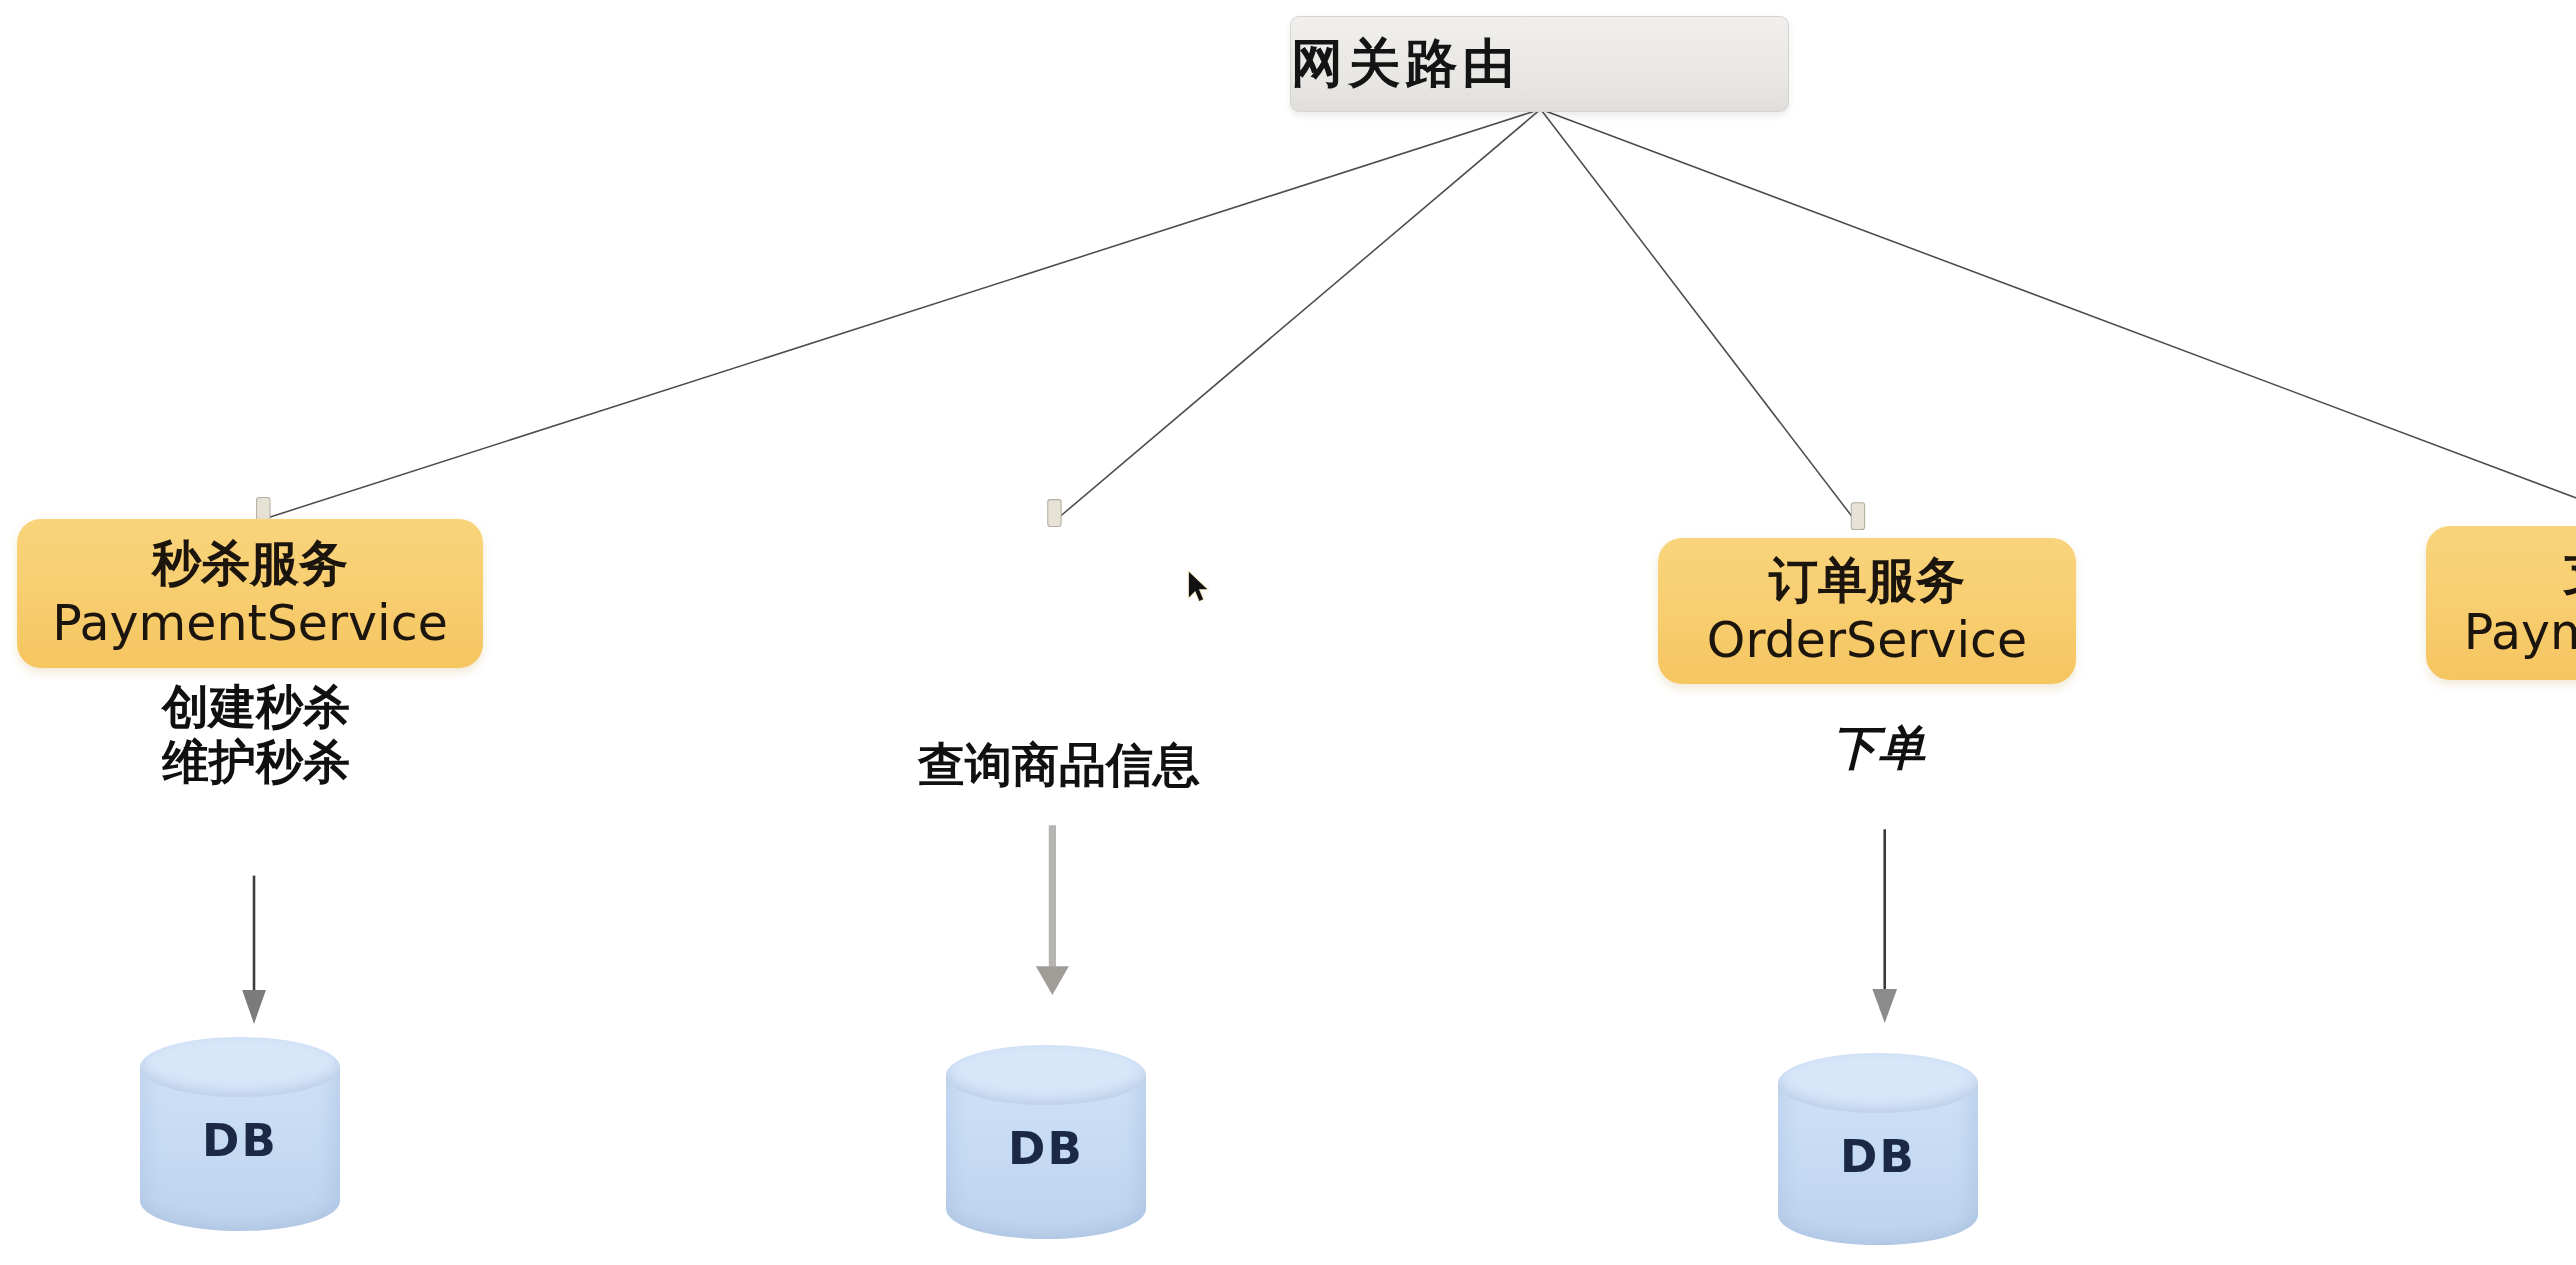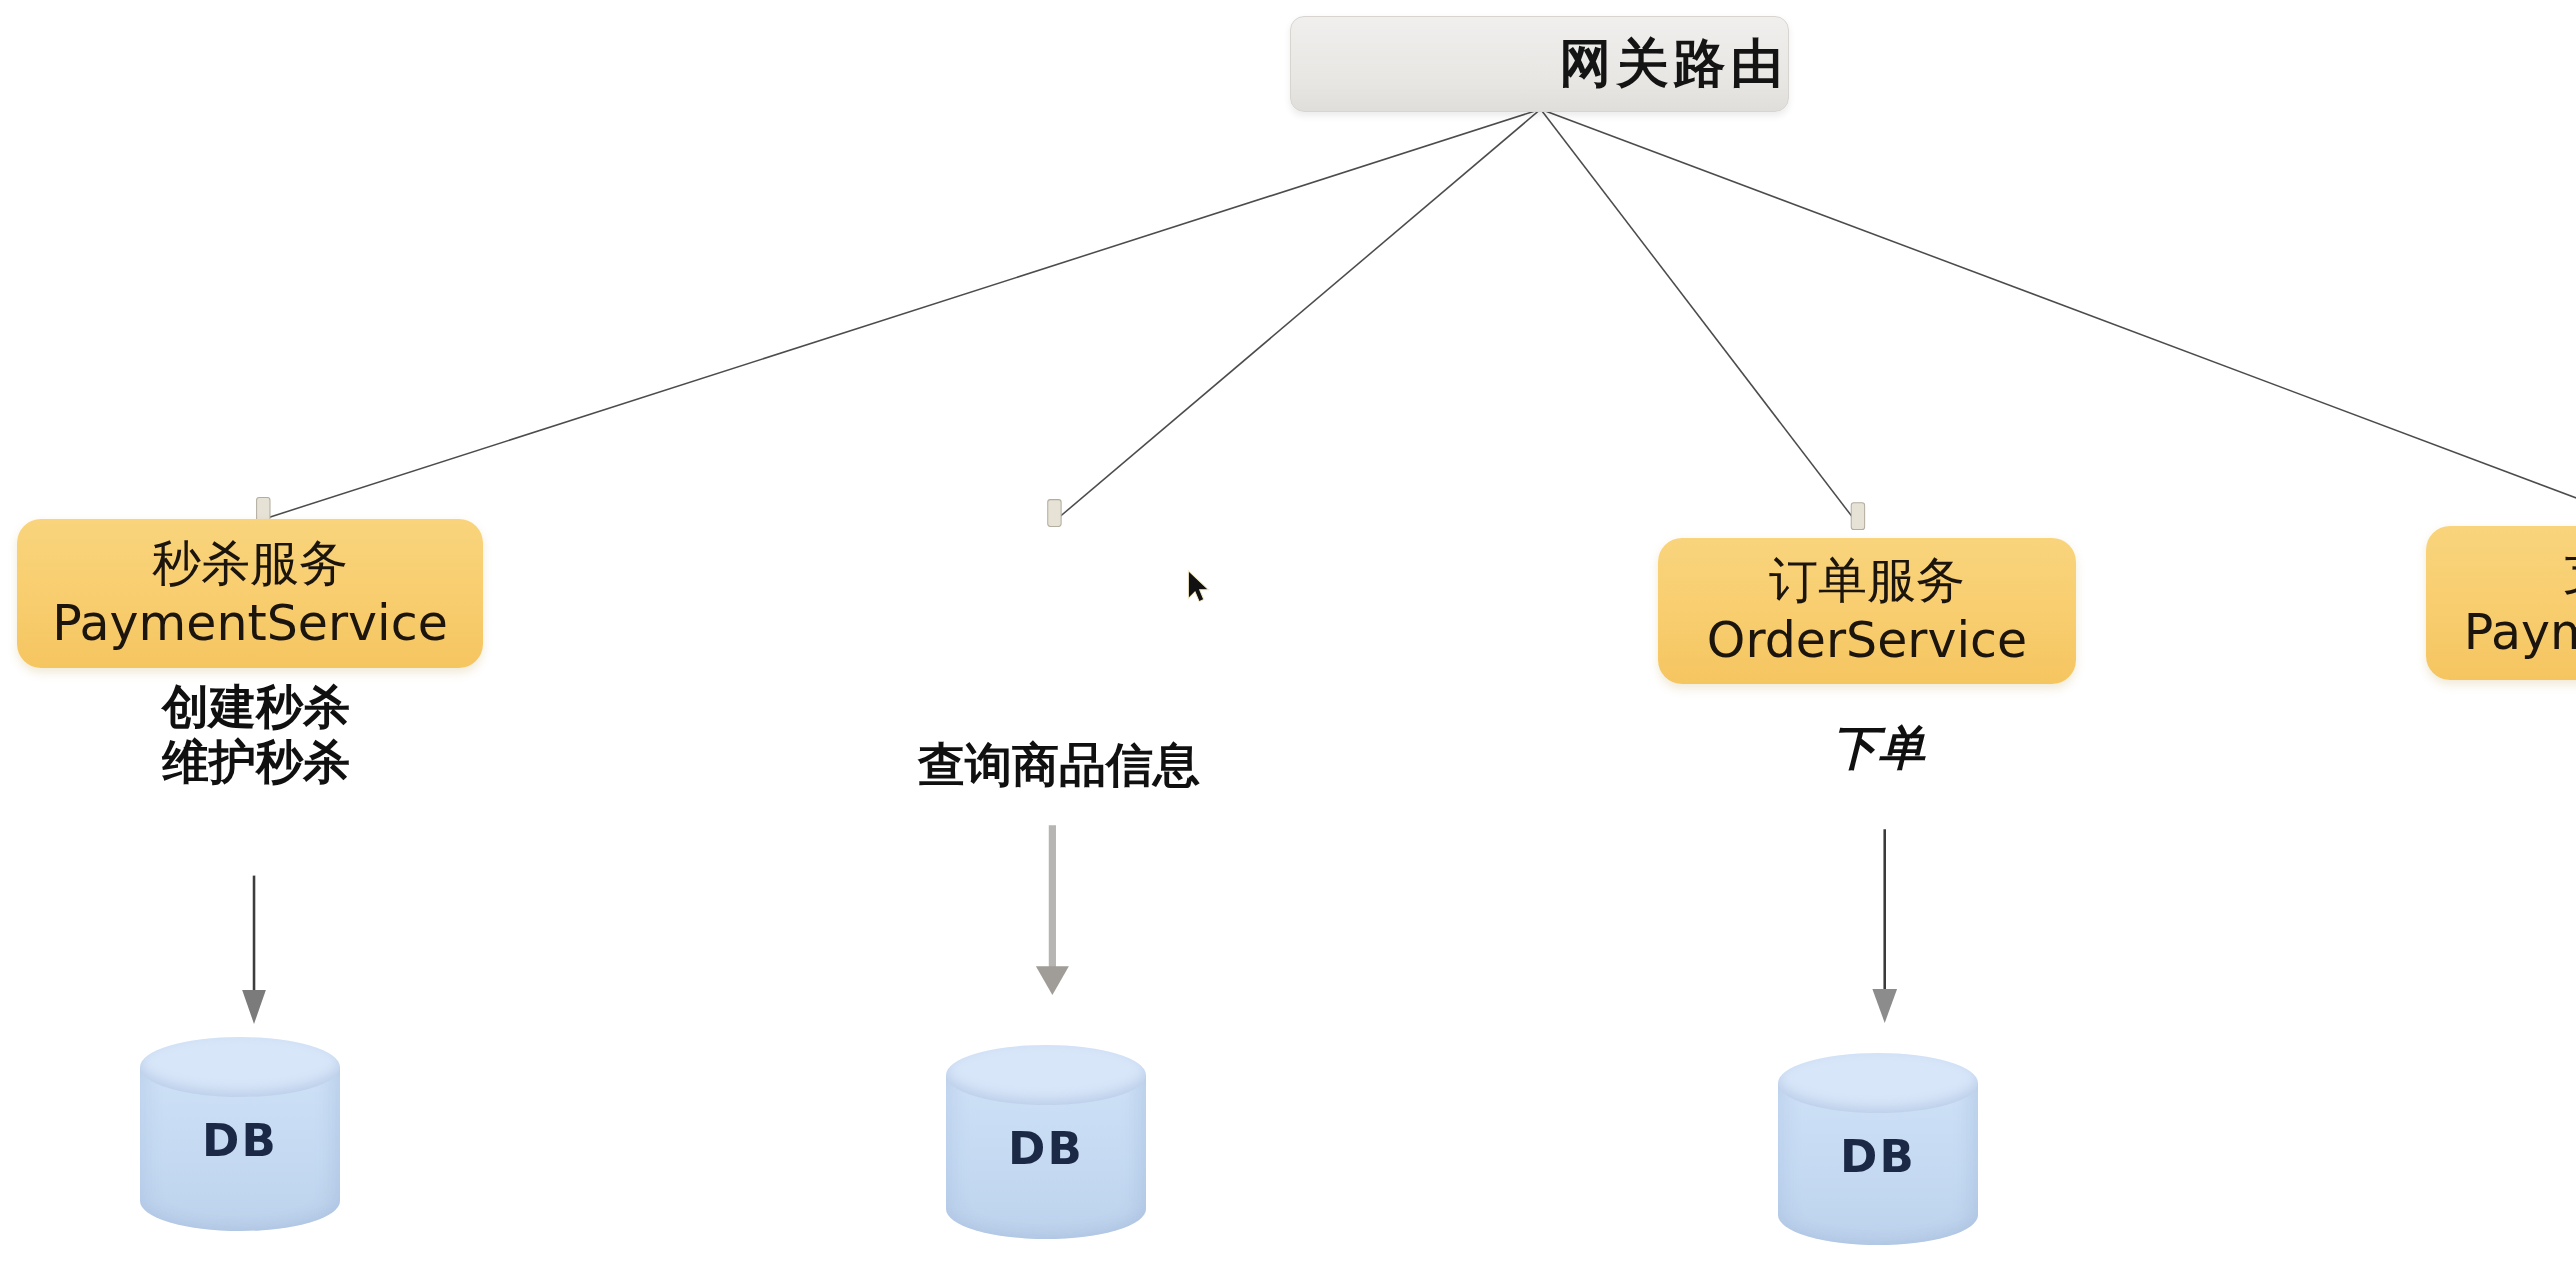--- a/index.html
+++ b/index.html
@@ -17,42 +17,42 @@
     width: 2968px; height: 1265px;
     pointer-events: none;
   }
   
   .gateway {
     position: absolute;
     left: 1290px; top: 15.5px;
     width: 497px; height: 94px;
     background: linear-gradient(180deg, #f0efed 0%, #e8e6e3 70%, #e0deda 100%);
     border: 1px solid #d8d5d0;
-    border-radius: 14px;
+    border-radius: 9px;
     box-shadow: 0 3.1px 7.2px rgba(0,0,0,0.08);
-    display: flex; align-items: center; justify-content: flex-end;
+    display: flex; align-items: center; justify-content: flex-start;
   }
   .gateway-label {
     font-size: 52px;
     font-weight: 700;
     color: #141414;
     letter-spacing: 5.2px;
   }
   
   .service {
     position: absolute;
     background: linear-gradient(180deg, #f9d47c 0%, #f8cd6e 55%, #f5c560 100%);
     border-radius: 24px;
     box-shadow: 0 4.1px 9.3px rgba(180,140,40,0.18);
     display: flex; flex-direction: column;
     align-items: center; justify-content: center;
     line-height: 1.22;
     text-align: center;
   }
-  .service .cn { font-size: 49px; font-weight: 400; color: #1c150d; }
+  .service .cn { font-size: 49px; font-weight: 700; color: #1c150d; }
   .service .en { font-size: 49px; font-weight: 400; color: #1c150d; }
   .svc-1 { left: 17px;   top: 519px; width: 466px; height: 149px; }
   .svc-2 { left: 812px; top: 522px; width: 459px; height: 147px; }
   .svc-3 { left: 1658px; top: 526px; width: 418px; height: 146px; margin-top: 12px; }
   .svc-4 { left: 2426px; top: 526px; width: 471px; height: 154px; }
   
   .caption {
     position: absolute;
     text-align: center;
     font-size: 47px;

